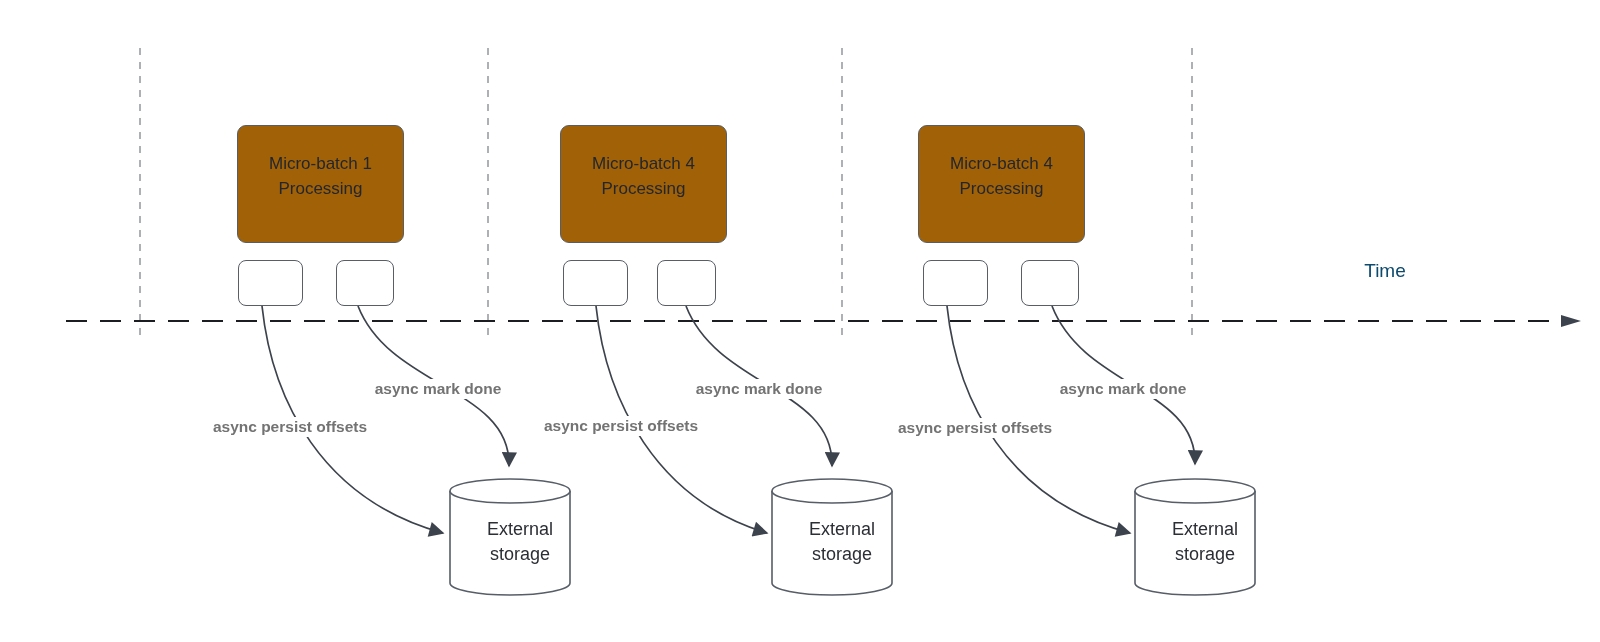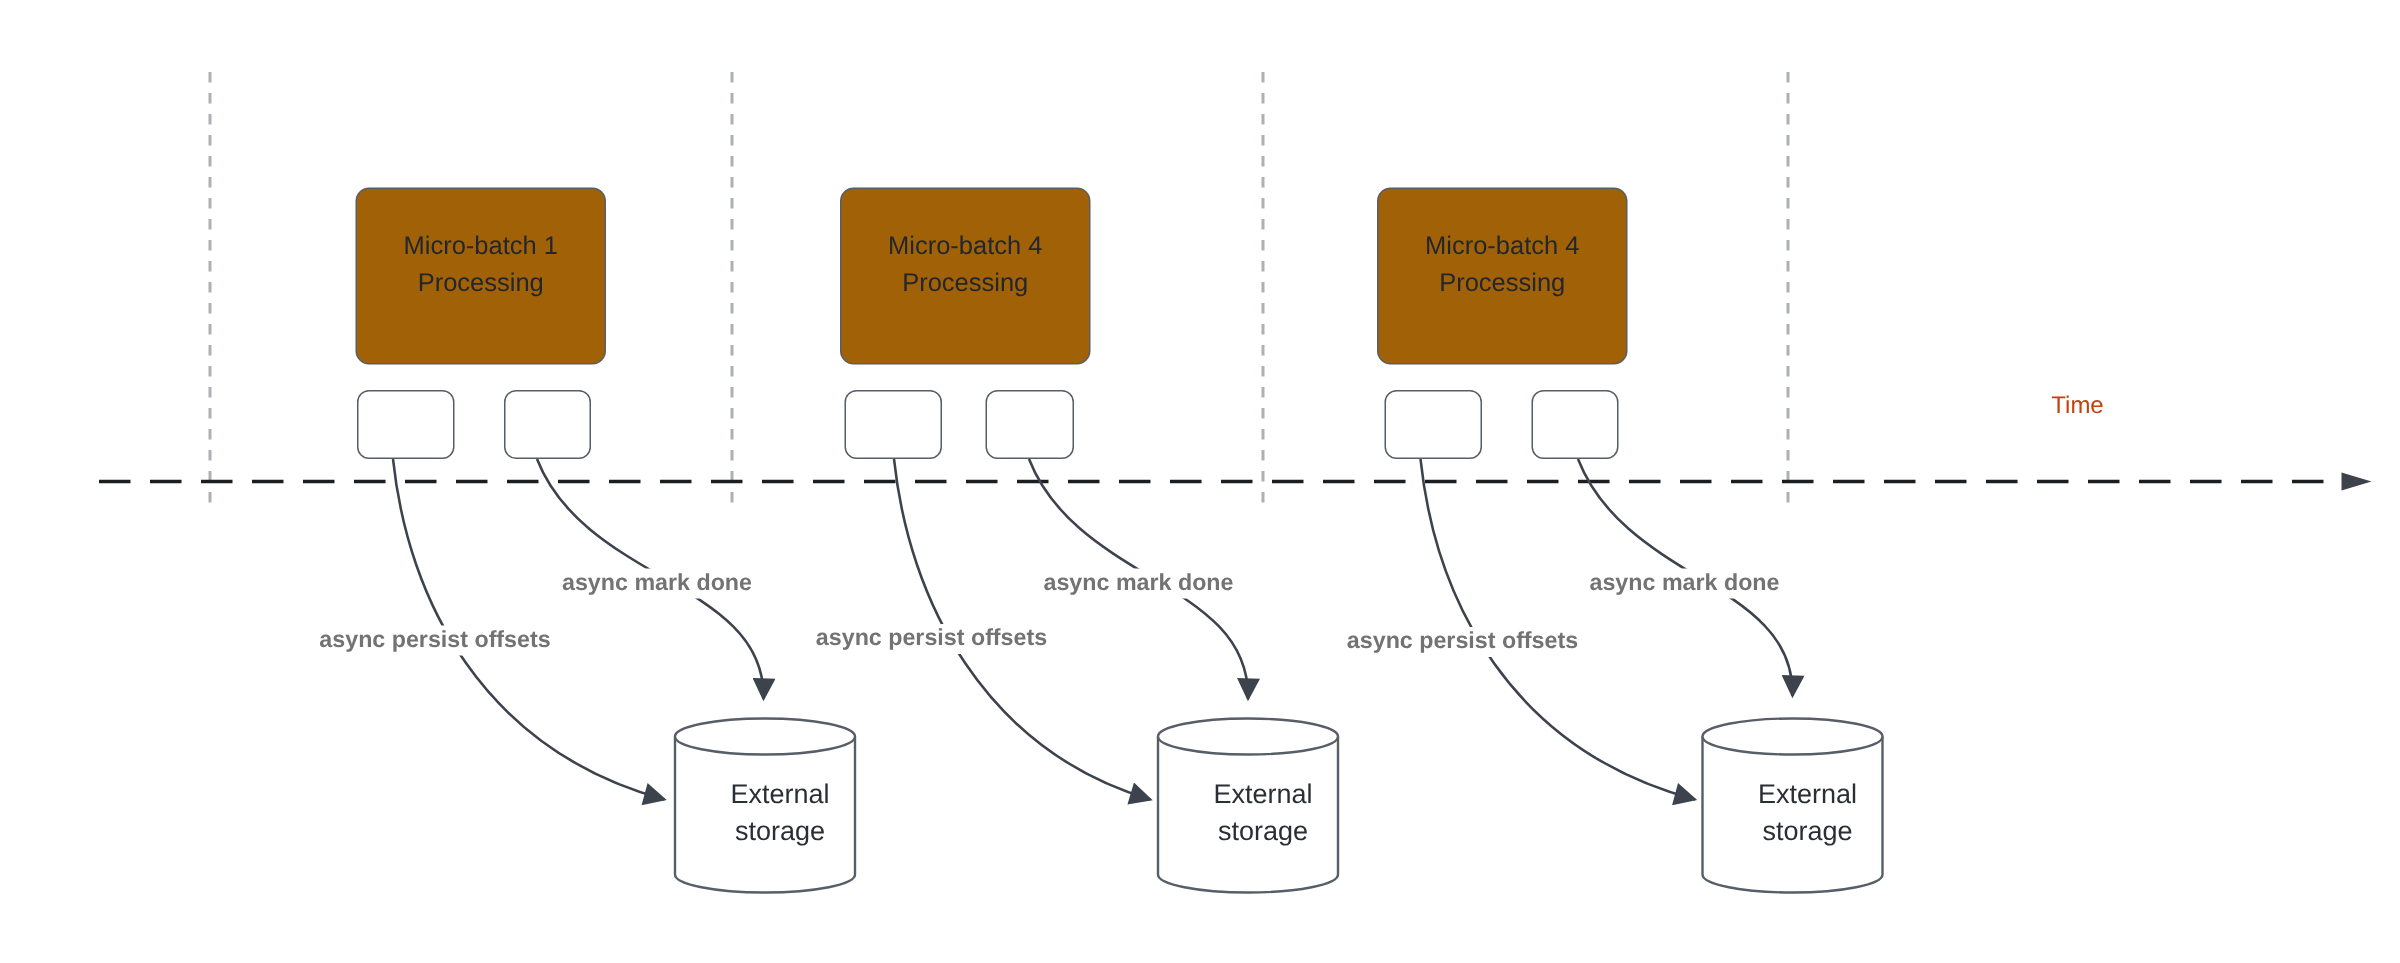--- a/index.html
+++ b/index.html
@@ -71,22 +71,22 @@
     font-size: 18px;
     line-height: 1.4;
     color: #2b2e35;
     white-space: pre-line;
   }
   .time-label {
     position: absolute;
     transform: translate(-50%, -50%);
     left: 1385px;
     top: 271px;
-    font-size: 16px;
-    color: #c2410c;
+    font-size: 19px;
+    color: #0c4a6e;
     white-space: nowrap;
   }
 </style>
 </head>
 <body>
 
 <div class="canvas">
 
   <svg class="layer" width="1600" height="642" viewBox="0 0 1600 642">
     <defs>

